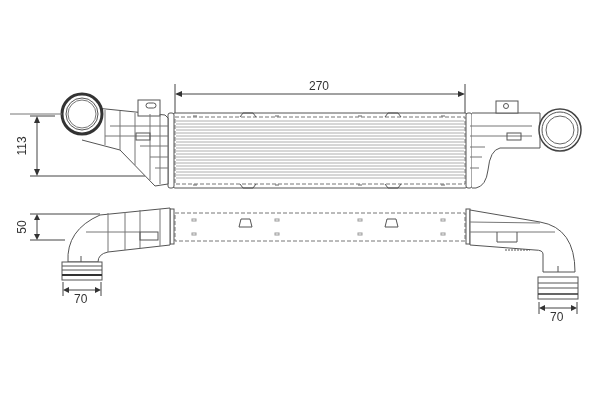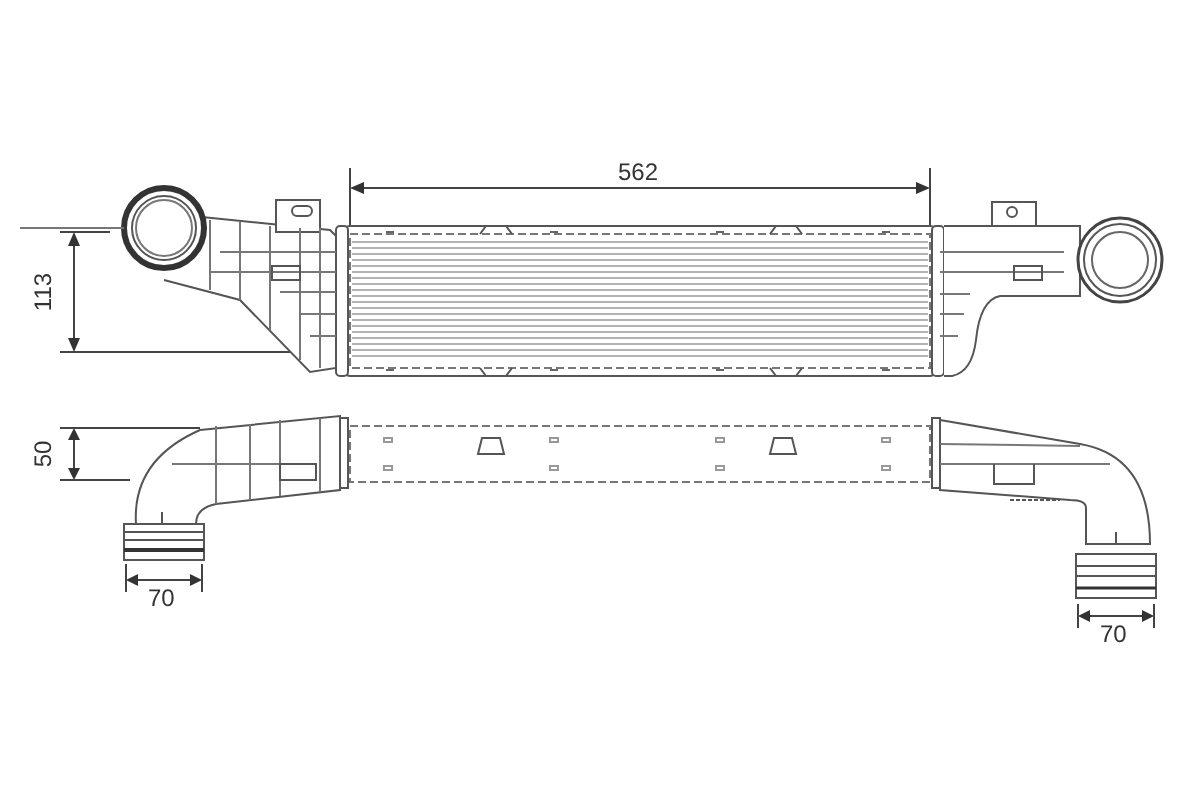--- a/index.html
+++ b/index.html
@@ -199,17 +199,17 @@
     <g stroke="#444">
       <line x1="539" y1="302" x2="539" y2="314"></line>
       <line x1="577" y1="302" x2="577" y2="314"></line>
       <line x1="541" y1="308" x2="575" y2="308"></line>
       <polygon points="539,308 545,305 545,311" fill="#333" stroke="none"></polygon>
       <polygon points="577,308 571,305 571,311" fill="#333" stroke="none"></polygon>
     </g>
   </g>
 </svg>
 
-<div class="dim-label" style="left:309px; top:80px;">562</div>
+<div class="dim-label" style="left:309px; top:80px;">270</div>
 <div class="dim-label vert" style="left:12px; top:140px;">113</div>
 <div class="dim-label vert" style="left:15px; top:221px;">50</div>
 <div class="dim-label" style="left:74px; top:293px;">70</div>
 <div class="dim-label" style="left:550px; top:311px;">70</div>
 
 </body></html>

